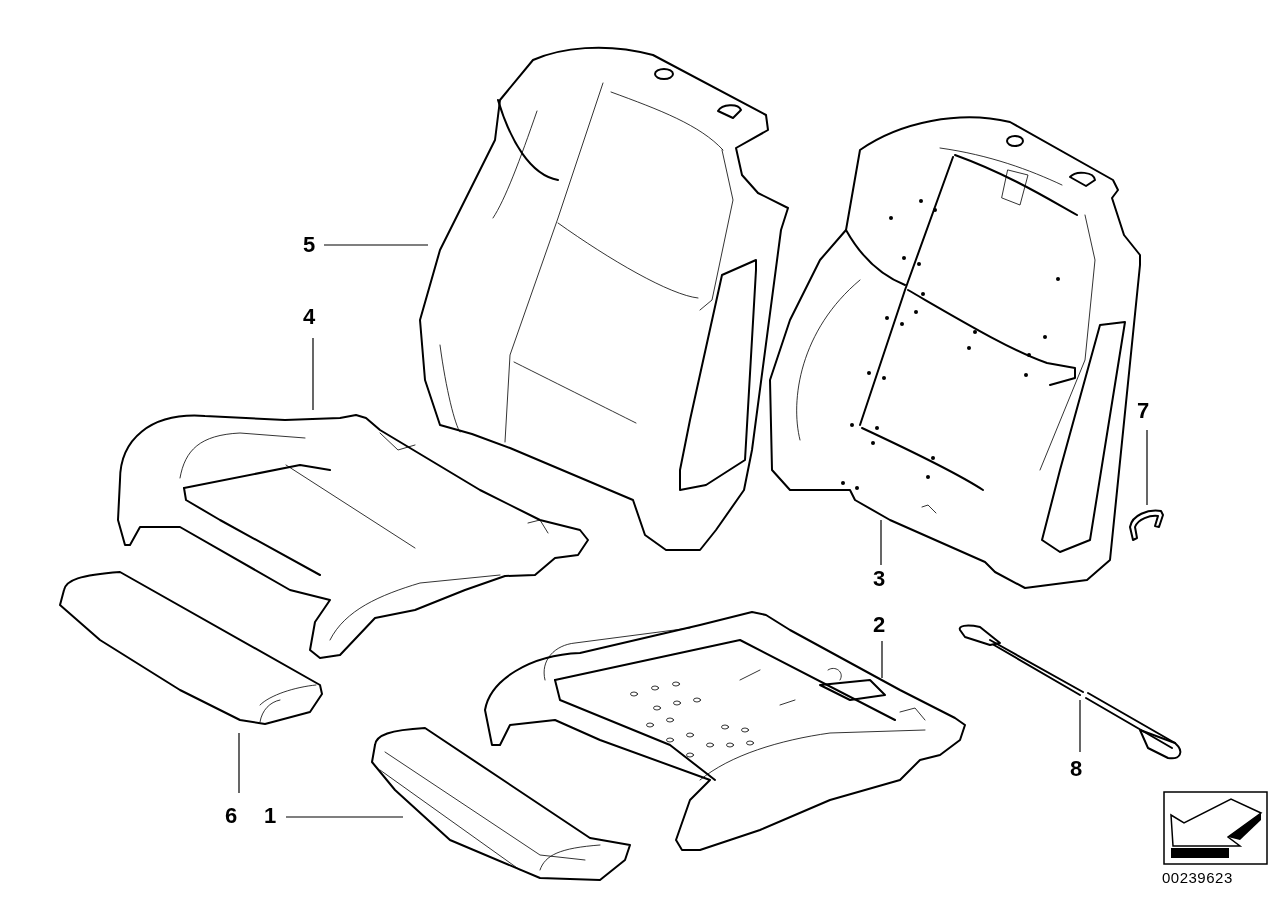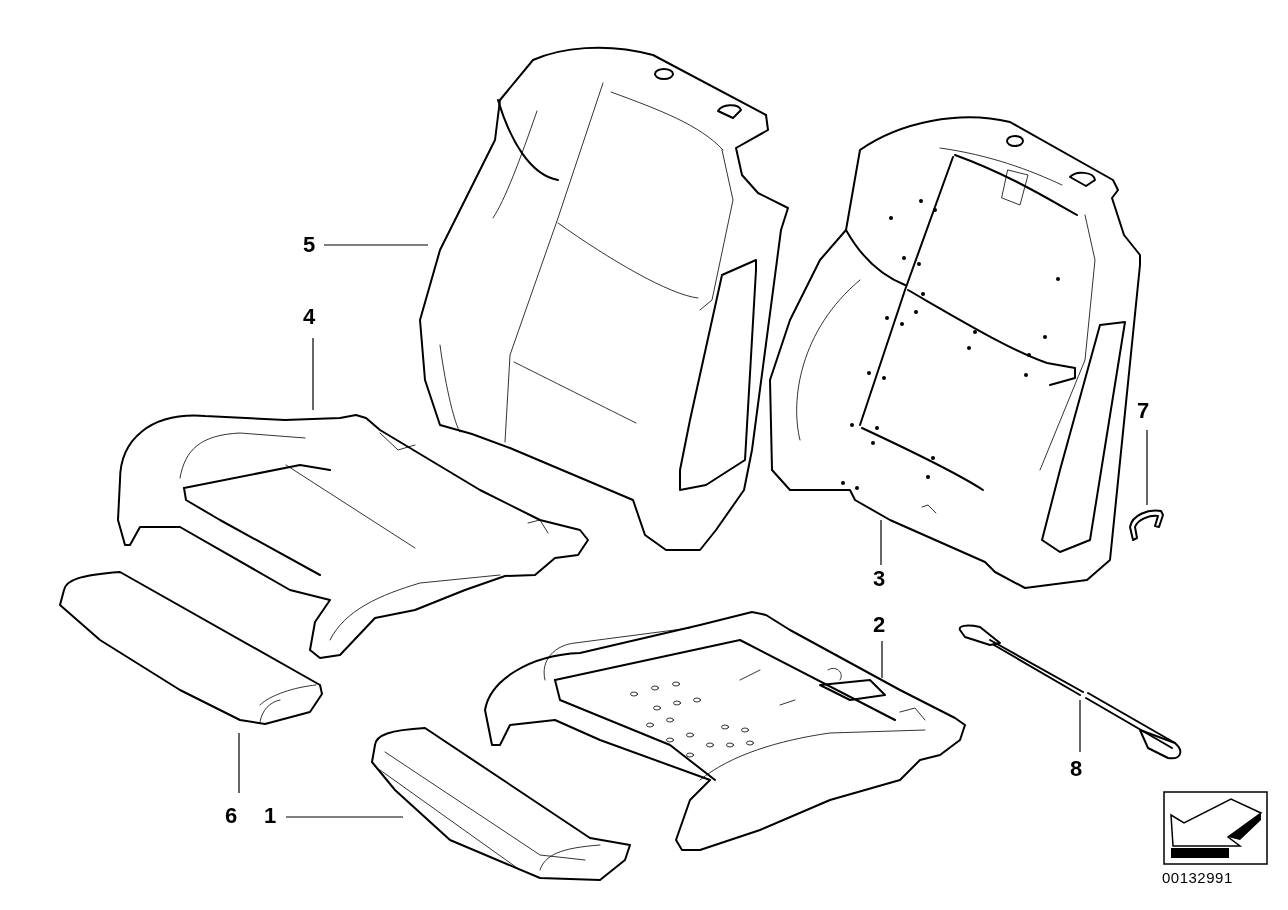--- a/index.html
+++ b/index.html
@@ -164,13 +164,13 @@
 
 <div class="callout" style="left:303px; top:234px;">5</div>
 <div class="callout" style="left:303px; top:306px;">4</div>
 <div class="callout" style="left:873px; top:568px;">3</div>
 <div class="callout" style="left:873px; top:614px;">2</div>
 <div class="callout" style="left:1137px; top:400px;">7</div>
 <div class="callout" style="left:1070px; top:758px;">8</div>
 <div class="callout" style="left:225px; top:805px;">6</div>
 <div class="callout" style="left:264px; top:805px;">1</div>
 
-<div class="part-id">00132991</div>
+<div class="part-id">00239623</div>
 
 </body></html>

